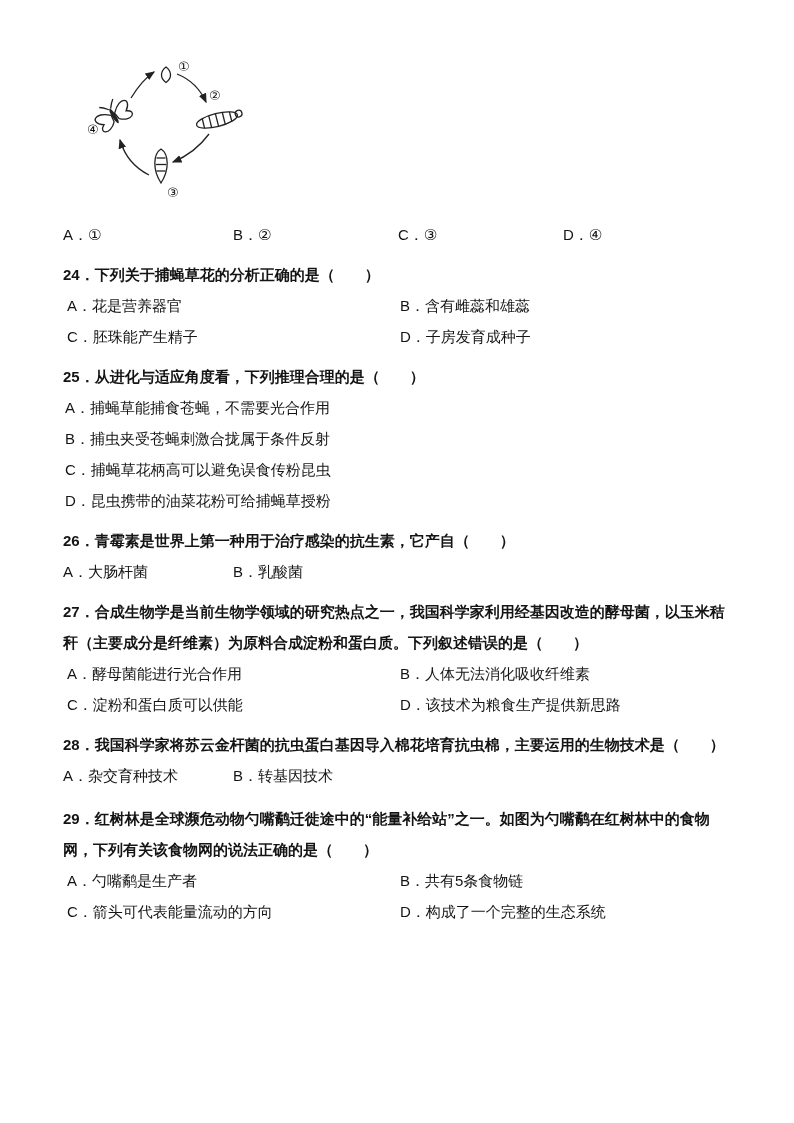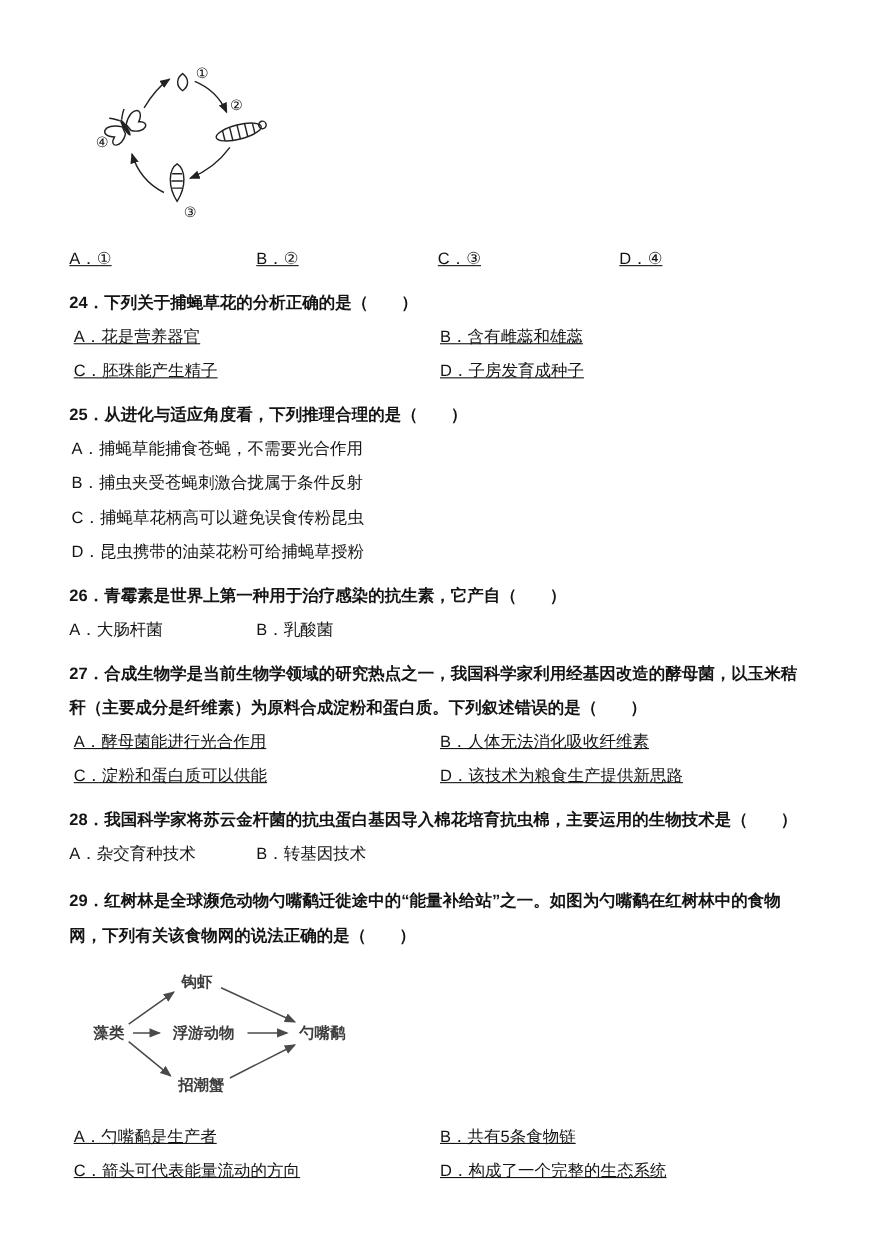--- a/index.html
+++ b/index.html
@@ -8,21 +8,21 @@
     width:794px;height:1123px;
     background:#ffffff;
     box-sizing:border-box;
     padding:52px 62px 0 63px;
     font-family:"Liberation Sans","DejaVu Sans",sans-serif;
     font-size:15px;color:#141414;
     overflow:hidden;
   }
   .stem{line-height:31px;margin-top:9px;font-weight:bold;}
   .optrow4{display:grid;grid-template-columns:170px 165px 165px 1fr;line-height:31px;}
-  .optrow2{display:grid;grid-template-columns:333px 1fr;line-height:31px;padding-left:4px;text-decoration:underline;}
+  .optrow2{display:grid;grid-template-columns:333px 1fr;line-height:31px;padding-left:4px;}
   .optline{line-height:31px;padding-left:2px;}
   .fig-lifecycle{margin:2px 0 6px 20px;}
   .fig-foodweb{margin:12px 0 16px 2px;}
   svg text{font-family:"Liberation Sans","DejaVu Sans",sans-serif;}
   .sketch{stroke:#222;fill:none;stroke-width:1.3;}
   .scan{stroke:#4a4a4a;fill:none;stroke-width:1.4;}
 </style>
 </head>
 <body>
 
@@ -68,21 +68,21 @@
         <path class="sketch" stroke-width="1" d="M1,-8 Q5,-13 8,-15"></path>
       </g>
 
       <text x="95" y="17" font-size="13" fill="#141414">①</text>
       <text x="126" y="46" font-size="13" fill="#141414">②</text>
       <text x="84" y="143" font-size="13" fill="#141414">③</text>
       <text x="4" y="80" font-size="13" fill="#141414">④</text>
     </svg>
   </figure>
 
-  <div class="optrow4" style="margin-top:12px;text-decoration:underline;">
+  <div class="optrow4" style="margin-top:12px;">
     <span class="opt">A．①</span>
     <span class="opt">B．②</span>
     <span class="opt">C．③</span>
     <span class="opt">D．④</span>
   </div>
 
   <div class="stem">24．下列关于捕蝇草花的分析正确的是（　　）</div>
   <div class="optrow2">
     <span>A．花是营养器官</span>
     <span>B．含有雌蕊和雄蕊</span>
@@ -115,42 +115,20 @@
   </div>
 
   <div class="stem">28．我国科学家将苏云金杆菌的抗虫蛋白基因导入棉花培育抗虫棉，主要运用的生物技术是（　　）</div>
   <div class="optrow4">
     <span>A．杂交育种技术</span>
     <span>B．转基因技术</span>
   </div>
 
   <div class="stem" style="margin-top:12px;">29．红树林是全球濒危动物勺嘴鹬迁徙途中的“能量补给站”之一。如图为勺嘴鹬在红树林中的食物网，下列有关该食物网的说法正确的是（　　）</div>
 
-  <figure class="fig-foodweb">
-    <svg width="272" height="120" viewBox="0 0 272 120">
-      <defs>
-        <marker id="ah2" markerWidth="9" markerHeight="8" refX="6.5" refY="3" orient="auto">
-          <path d="M0,0 L7.5,3 L0,6 Z" fill="#4a4a4a"></path>
-        </marker>
-      </defs>
-
-      <line class="scan" x1="52" y1="53" x2="93" y2="24" marker-end="url(#ah2)"></line>
-      <line class="scan" x1="56" y1="61" x2="80" y2="61" marker-end="url(#ah2)" stroke-width="2.4"></line>
-      <line class="scan" x1="52" y1="69" x2="90" y2="100" marker-end="url(#ah2)"></line>
-      <line class="scan" x1="136" y1="20" x2="203" y2="51" marker-end="url(#ah2)"></line>
-      <line class="scan" x1="160" y1="61" x2="196" y2="61" marker-end="url(#ah2)"></line>
-      <line class="scan" x1="144" y1="102" x2="203" y2="72" marker-end="url(#ah2)"></line>
-
-      <text x="114" y="19" font-size="14" fill="#3d3d3d" text-anchor="middle" font-weight="bold">钩虾</text>
-      <text x="34" y="66" font-size="14" fill="#3d3d3d" text-anchor="middle" font-weight="bold">藻类</text>
-      <text x="120" y="66" font-size="14" fill="#3d3d3d" text-anchor="middle" font-weight="bold">浮游动物</text>
-      <text x="228" y="66" font-size="14" fill="#3d3d3d" text-anchor="middle" font-weight="bold">勺嘴鹬</text>
-      <text x="118" y="113" font-size="14" fill="#3d3d3d" text-anchor="middle" font-weight="bold">招潮蟹</text>
-    </svg>
-  </figure>
 
   <div class="optrow2">
     <span>A．勺嘴鹬是生产者</span>
     <span>B．共有5条食物链</span>
   </div>
   <div class="optrow2">
     <span>C．箭头可代表能量流动的方向</span>
     <span>D．构成了一个完整的生态系统</span>
   </div>
 

